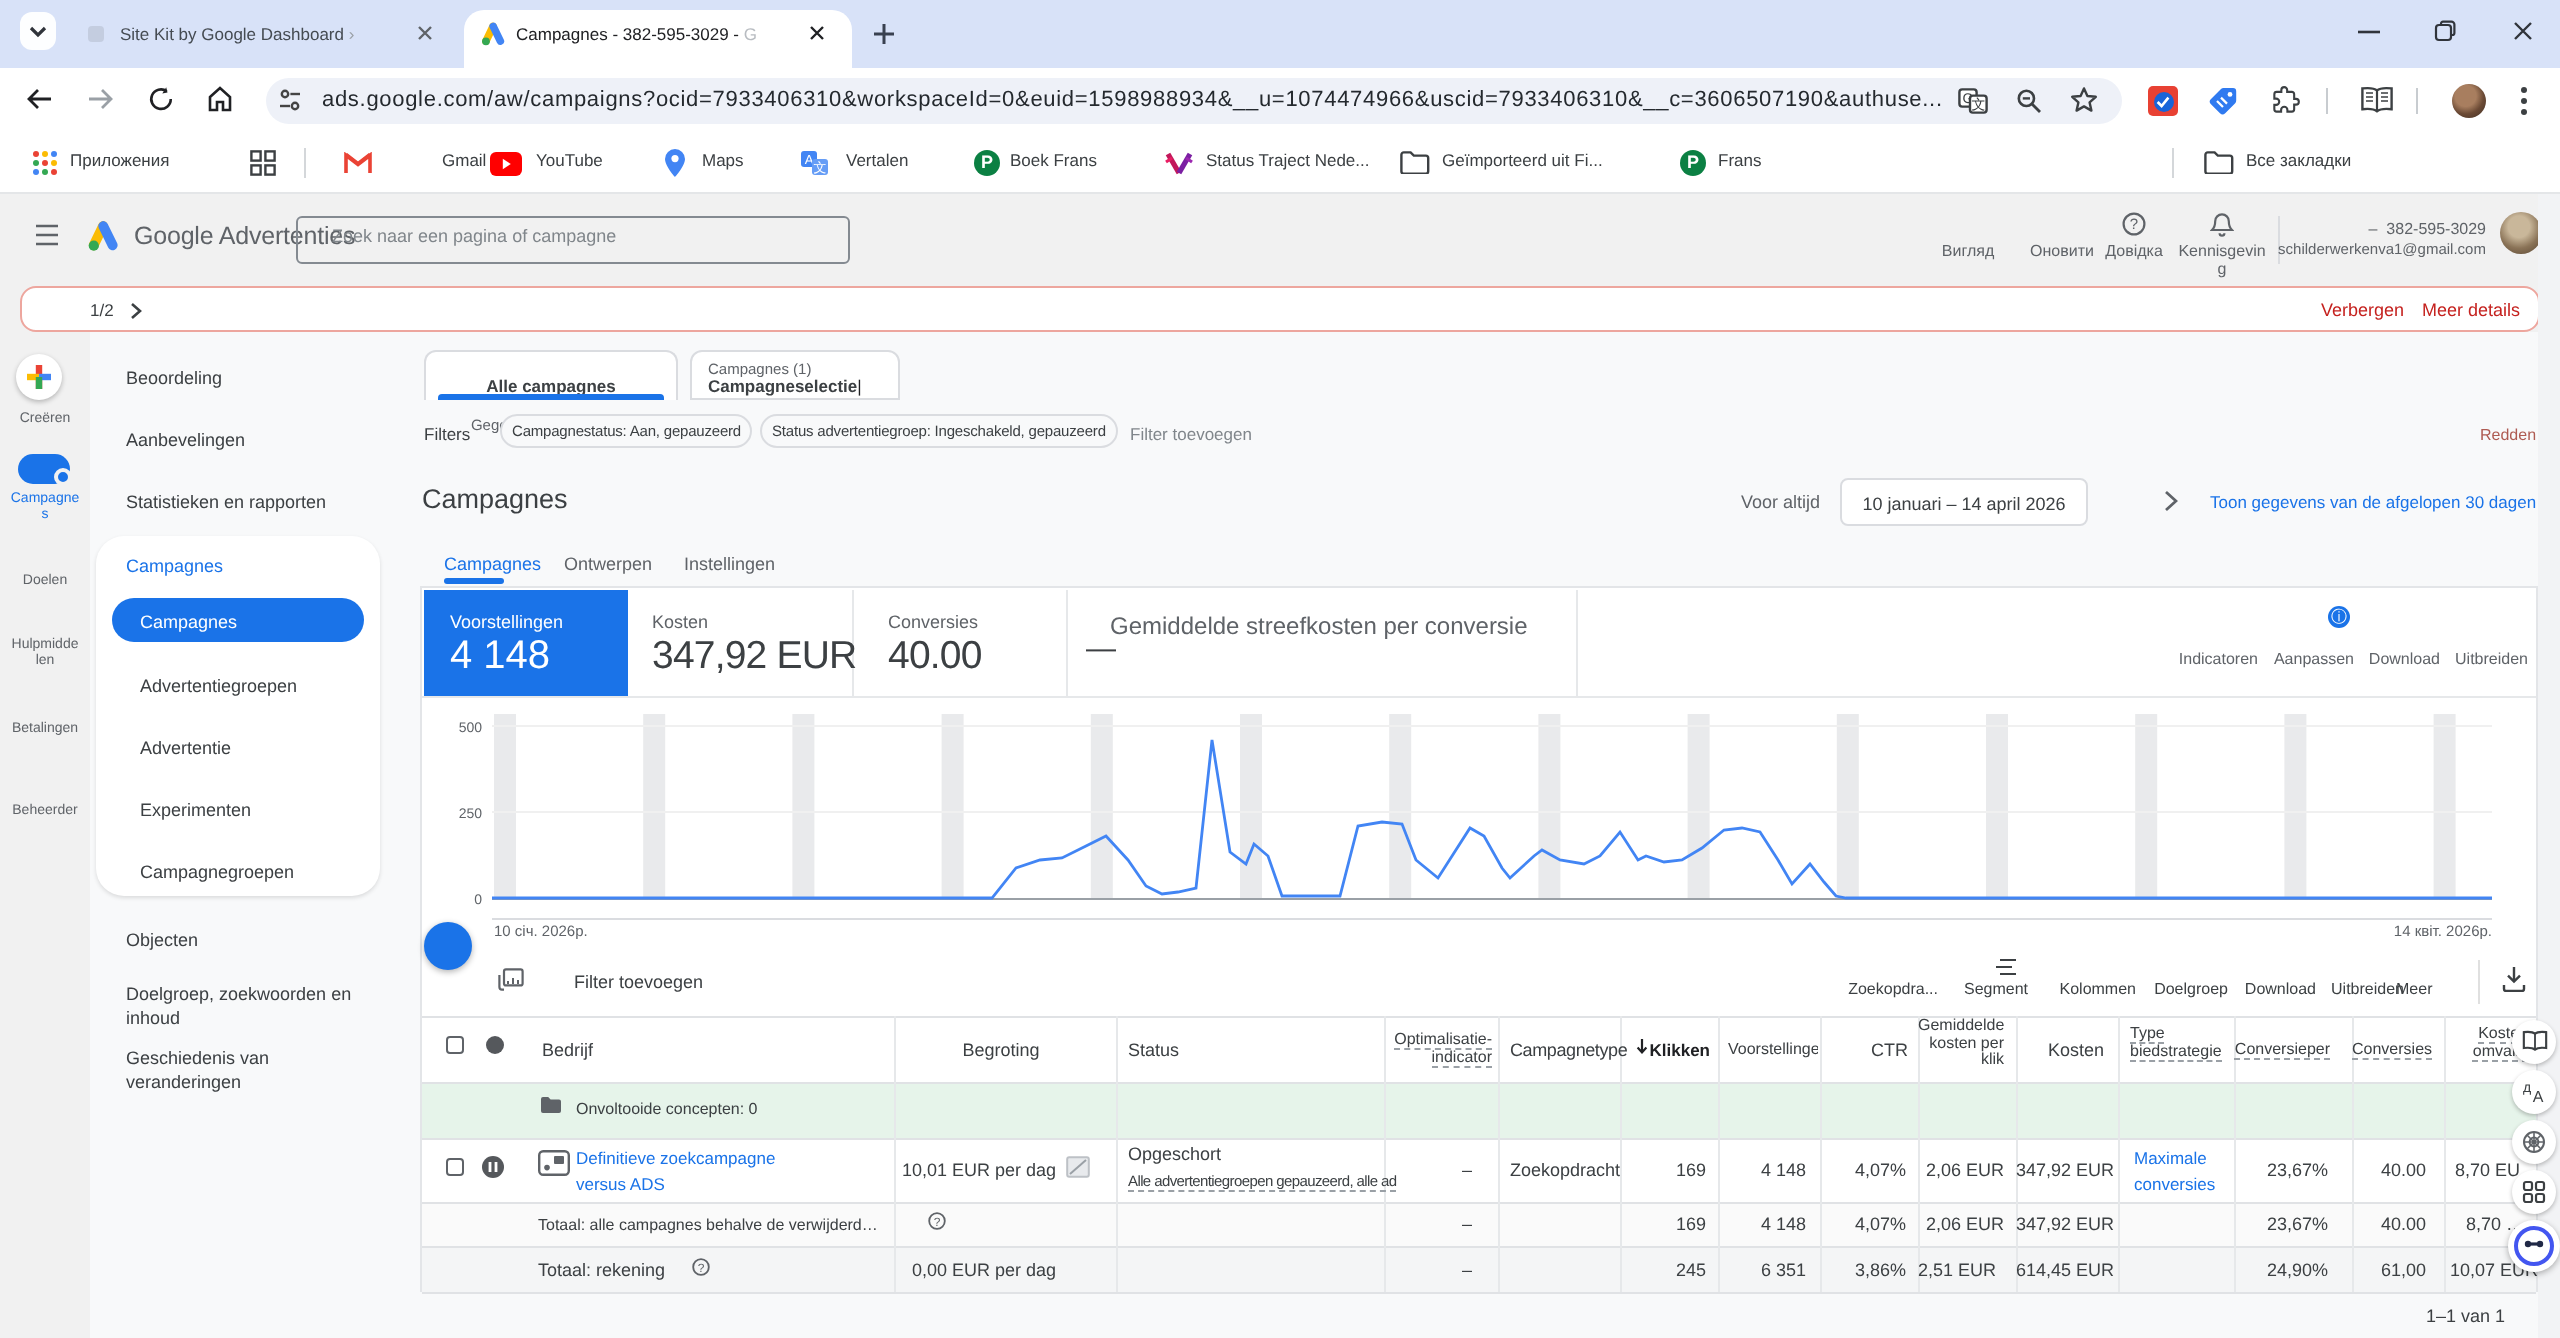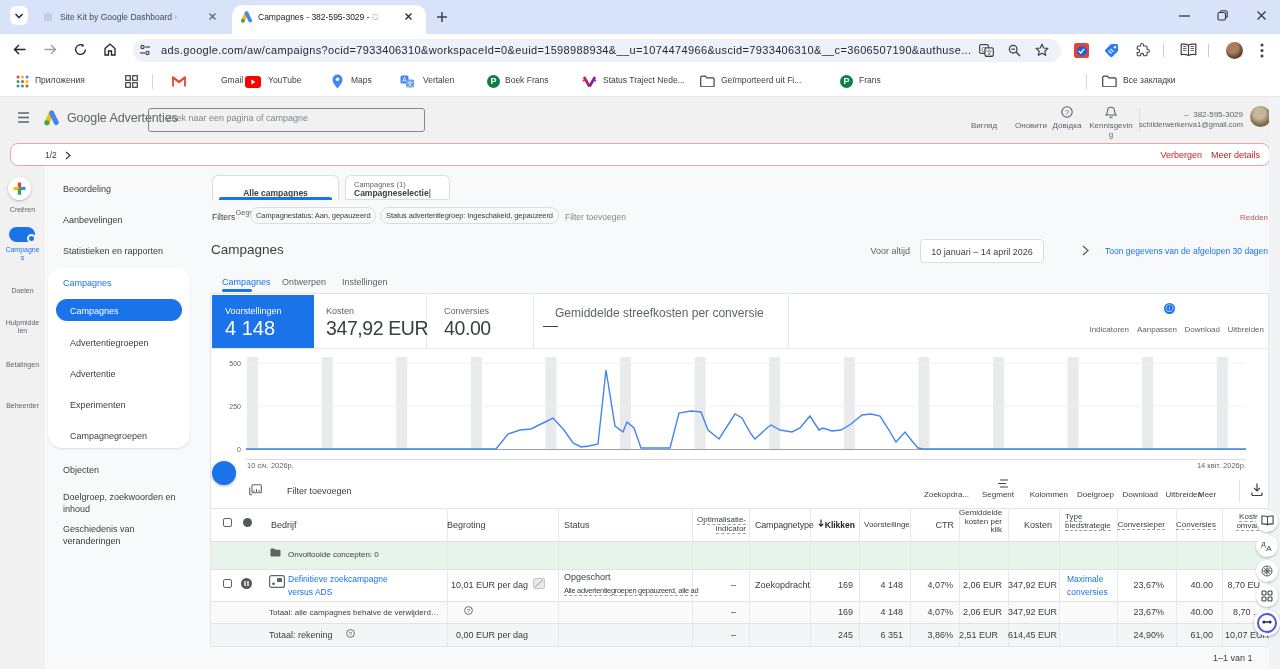--- a/index.html
+++ b/index.html
@@ -414,21 +414,21 @@
       <div class="colline" style="left:748px;top:214px;height:138px;"></div>
       <div class="colline" style="left:797px;top:214px;height:138px;"></div>
       <div class="colline" style="left:848px;top:214px;height:138px;"></div>
       <div class="colline" style="left:906px;top:214px;height:138px;"></div>
       <div class="colline" style="left:965px;top:214px;height:138px;"></div>
       <div class="colline" style="left:1011px;top:214px;height:138px;"></div>
 
       <div class="abs" style="left:12px;top:224px;width:9px;height:9px;border:1.2px solid #5f6368;border-radius:2px;"></div>
       <div class="abs" style="left:32px;top:224px;width:9px;height:9px;border-radius:50%;background:#55585c;"></div>
       <div class="num abs" style="left:60px;top:226px;">Bedrijf</div>
-      <div class="num abs" style="left:236px;top:226px;width:107px;text-align:left;">Begroting</div>
+      <div class="num abs" style="left:236px;top:226px;width:107px;text-align:center;">Begroting</div>
       <div class="num abs" style="left:353px;top:226px;">Status</div>
       <div class="abs" style="left:481px;top:222px;width:54px;text-align:right;font-size:8px;color:#3c4043;line-height:8.5px;"><span style="border-bottom:1px dashed #9aa0a6;">Optimalisatie-</span><br><span style="border-bottom:1px dashed #9aa0a6;">indicator</span></div>
       <div class="num abs" style="left:544px;top:226px;letter-spacing:-0.2px;">Campagnetype</div>
       <svg class="abs" style="left:607px;top:225px" width="6" height="8" viewBox="0 0 6 8">
           <path d="M3 0.5 V7 M0.8 4.8 L3 7.2 L5.2 4.8" stroke="#202124" stroke-width="1.1" fill="none"></path>
         </svg>
         <div class="abs" style="left:599px;top:226px;width:45px;text-align:right;font-weight:bold;font-size:8.5px;color:#202124;">Klikken</div>
       <div class="abs" style="left:653px;top:226px;width:45px;overflow:hidden;white-space:nowrap;font-size:8px;color:#3c4043;">Voorstellingen</div>
       <div class="num abs" style="left:699px;top:226px;width:44px;text-align:right;">CTR</div>
       <div class="abs" style="left:748px;top:215px;width:43px;text-align:right;font-size:8px;color:#3c4043;line-height:8.5px;">Gemiddelde<br>kosten per<br>klik</div>

